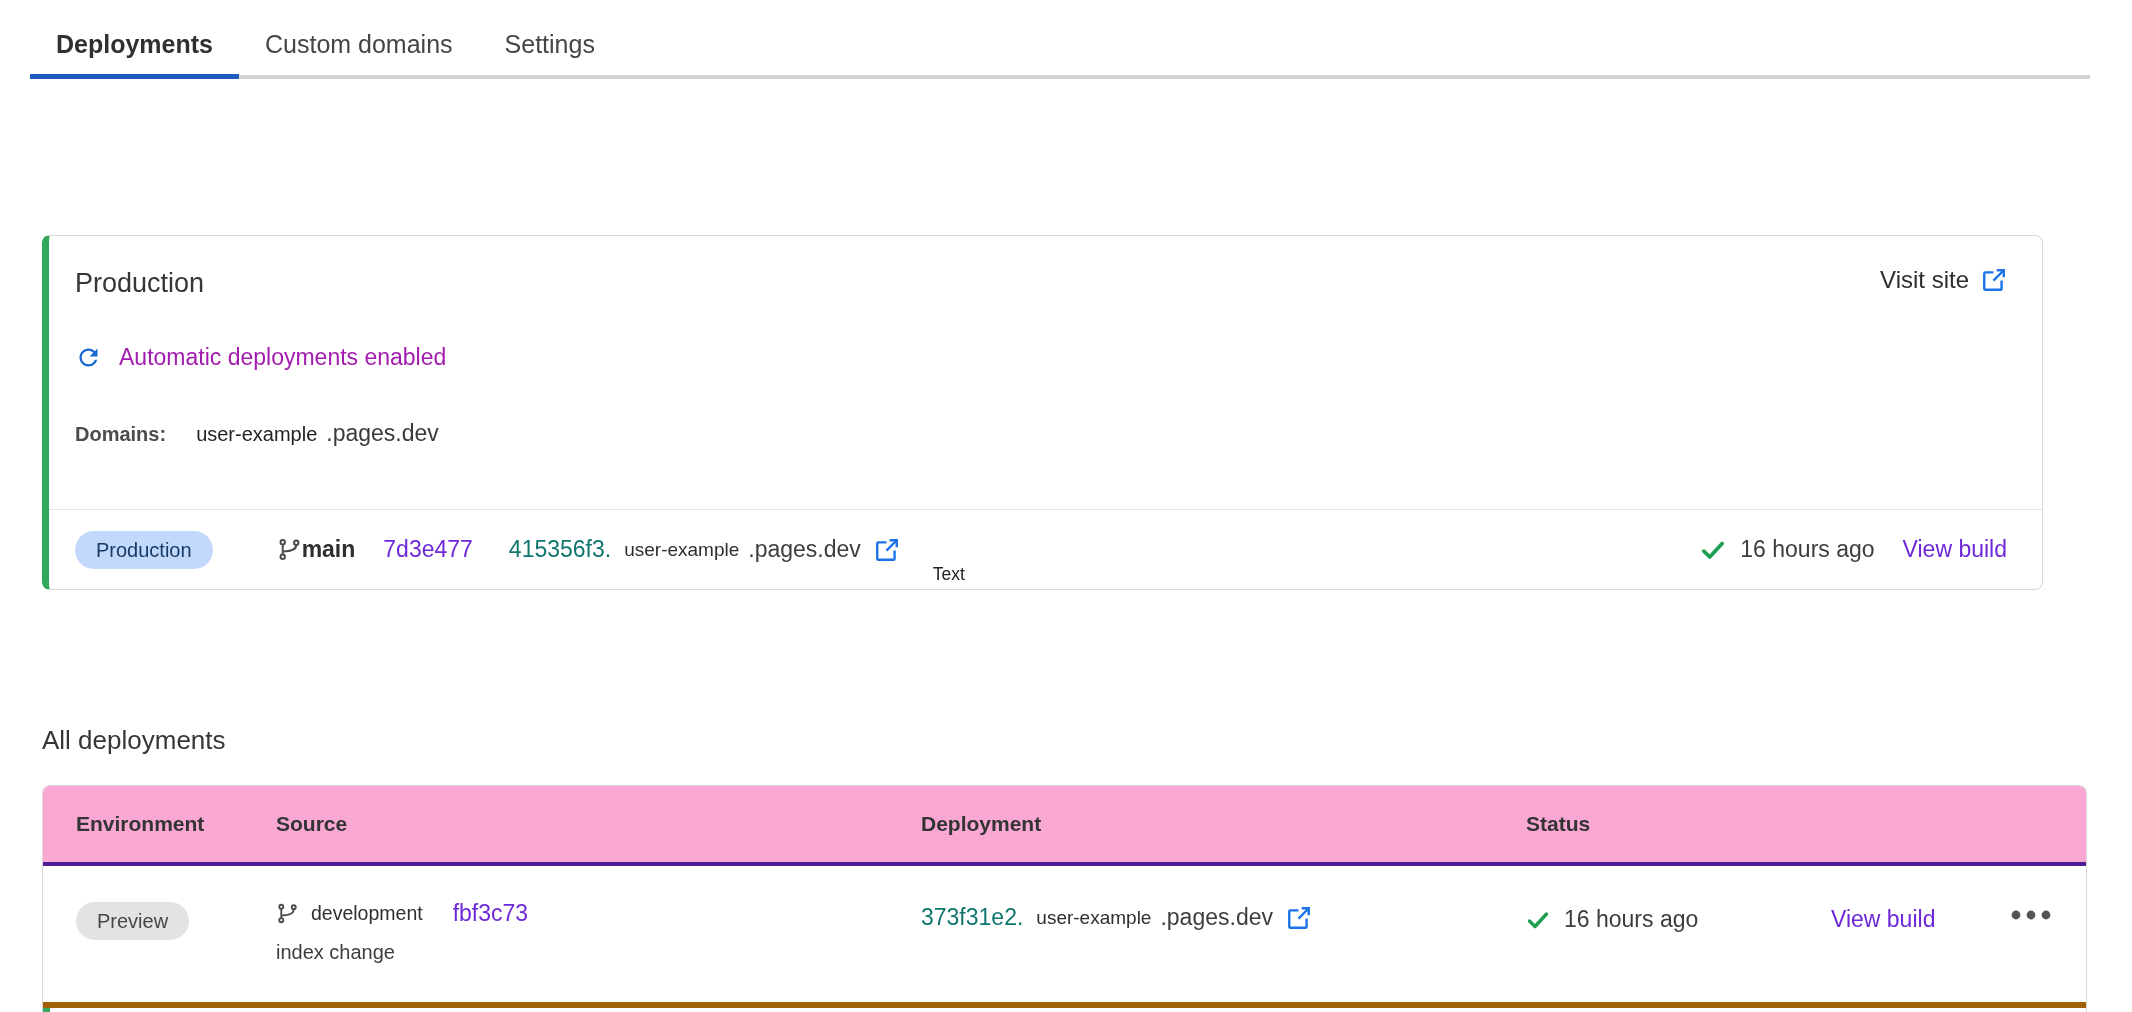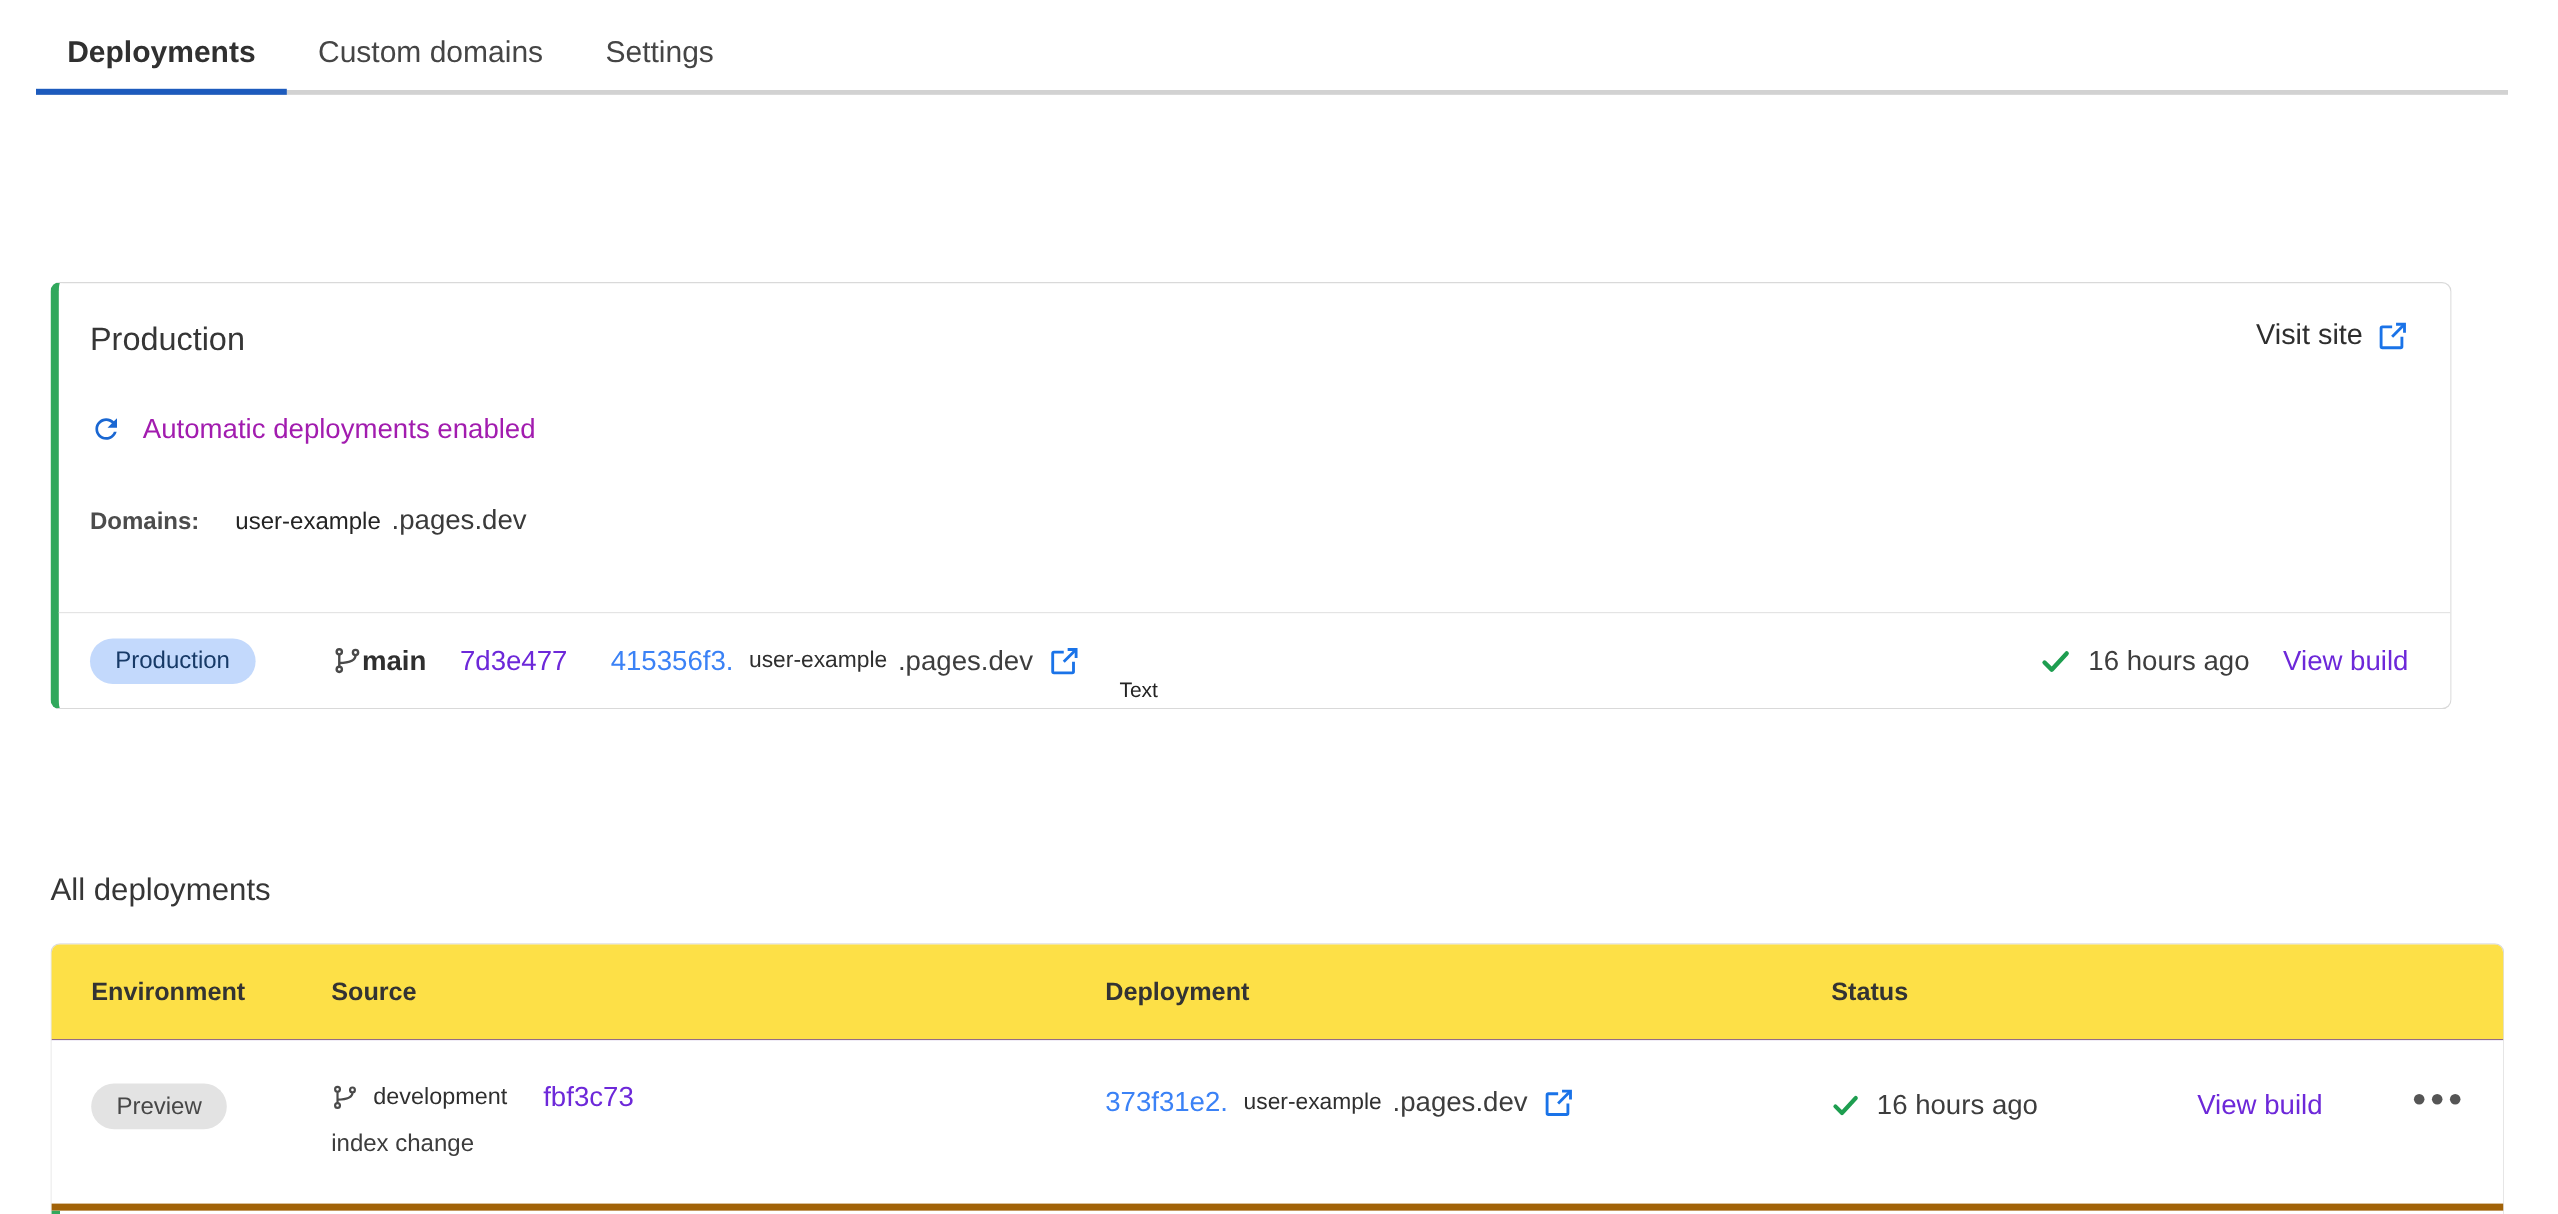--- a/index.html
+++ b/index.html
@@ -32,37 +32,37 @@
 
   .deploy-row { border-top:1px solid #e4e4e4; height:80px; display:flex; align-items:center; padding:0 35px 0 26px; }
   .badge { display:inline-block; font-size:20px; line-height:20px; padding:9px 21px; border-radius:20px; white-space:nowrap; }
   .badge-production { background:#c3d9fc; color:#173a67; }
   .badge-preview { background:#e3e3e3; color:#474747; }
 
   .branch-icon-wrap { margin-left:64px; display:flex; align-items:center; }
   .branch-name { margin-left:0; font-size:23px; font-weight:700; color:#2f2f2f; }
   .link { color:#6d28d9; cursor:pointer; text-decoration:none; }
   .commit-link { margin-left:28px; font-size:23px; }
-  .dep-id { margin-left:36px; font-size:23px; color:#3b82f6; }
+  .dep-id { margin-left:36px; font-size:23px; color:#0f766e; }
   .dep-host { margin-left:13px; font-size:19px; color:#2f2f2f; }
   .dep-suffix { margin-left:9px; font-size:23px; color:#3d3d3d; }
   .ext-wrap { margin-left:13px; display:flex; align-items:center; cursor:pointer; }
   .stray-note { margin-left:33px; font-size:17.5px; color:#242424; position:relative; top:25px; }
   .spacer { flex:1; }
   .time-text { margin-left:14px; font-size:23px; color:#3d3d3d; }
   .view-build { margin-left:28px; font-size:23px; }
 
   
   .section-title { margin:135px 0 0 42px; font-size:26px; line-height:30px; font-weight:500; color:#363636; }
   .table {
     margin:30px 0 0 42px; width:2045px;
     border:1px solid #d9d9d9; border-radius:8px 8px 0 0; border-bottom:none; background:#fff;
   }
   .tgrid { display:grid; grid-template-columns:200px 645px 605px 260px 190px 1fr; padding-left:33px; }
-  .thead { background:#fde047; height:80px; align-items:center; border-bottom:1px solid #4c1d95; border-radius:7px 7px 0 0; }
+  .thead { background:#f9a8d4; height:80px; align-items:center; border-bottom:4px solid #4c1d95; border-radius:7px 7px 0 0; }
   .th { font-size:21px; font-weight:700; color:#333; }
   .trow { min-height:142px; border-bottom:6px solid #a16207; background:#fff; }
   .cell-env { padding-top:36px; }
   .cell-source { padding-top:34px; }
   .src-line1 { display:flex; align-items:center; }
   .src-branch { margin-left:12px; font-size:19.5px; color:#2f2f2f; }
   .src-commit { margin-left:30px; font-size:23px; }
   .src-line2 { margin-top:12px; font-size:20px; color:#3d3d3d; line-height:26px; }
   .cell-dep { padding-top:38px; display:flex; align-items:center; align-self:start; }
   .cell-dep .dep-id { margin-left:0; }

